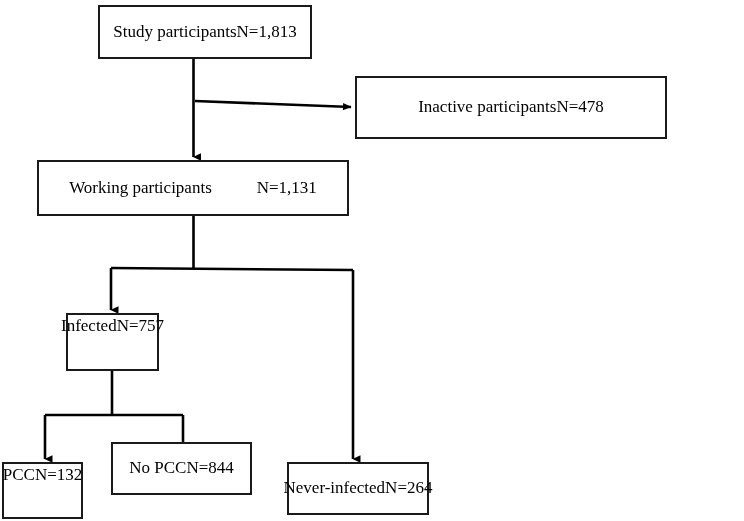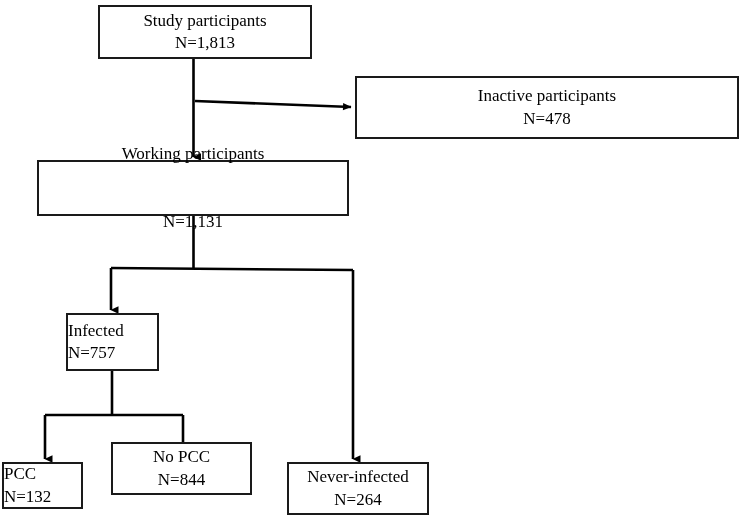--- a/index.html
+++ b/index.html
@@ -22,21 +22,21 @@
     top: 0;
     width: 744px;
     height: 521px;
   }
   .node {
     position: absolute;
     box-sizing: border-box;
     border: 2px solid #1a1a1a;
     background: #ffffff;
     display: flex;
-    flex-direction: column;
+    flex-direction: row;
     align-items: center;
     justify-content: center;
     color: #000000;
     font-size: 17px;
     line-height: 1.30;
     text-align: center;
     white-space: nowrap;
     z-index: 2;
   }
   .node .line1, .node .line2 {
@@ -74,36 +74,36 @@
         <path d="M 45 415 L 45 459" marker-end="url(#arrowdown)"></path>
         <path d="M 183 415 L 183 459" marker-end="url(#arrowdown)"></path>
       </g>
   </svg>
 
   <div class="node" style="left: 98px; top: 5px; width: 214px; height: 54px; border-color: rgb(26, 26, 26);">
     <span class="line1">Study participants</span>
     <span class="line2">N=1,813</span>
   </div>
 
-  <div class="node" style="left: 355px; top: 76px; width: 384px; height: 63px; border-color: rgb(26, 26, 26);">
+  <div class="node" style="left: 355px; top: 76px; width: 312px; height: 63px; border-color: rgb(26, 26, 26);">
     <span class="line1">Inactive participants</span>
     <span class="line2">N=478</span>
   </div>
 
   <div class="node" style="left: 37px; top: 160px; width: 312px; height: 56px; border-color: rgb(26, 26, 26); gap: 45px;">
     <span class="line1">Working participants</span>
     <span class="line2">N=1,131</span>
   </div>
 
   <div class="node align-left" style="left: 66px; top: 313px; width: 93px; height: 58px; border-color: rgb(26, 26, 26);">
     <span class="line1">Infected</span>
     <span class="line2">N=757</span>
   </div>
 
-  <div class="node align-left" style="left: 2px; top: 462px; width: 81px; height: 47px; border-color: rgb(26, 26, 26);">
+  <div class="node align-left" style="left: 2px; top: 462px; width: 81px; height: 57px; border-color: rgb(26, 26, 26);">
     <span class="line1">PCC</span>
     <span class="line2">N=132</span>
   </div>
 
   <div class="node" style="left: 111px; top: 442px; width: 141px; height: 53px; border-color: rgb(26, 26, 26);">
     <span class="line1">No PCC</span>
     <span class="line2">N=844</span>
   </div>
 
   <div class="node" style="left: 287px; top: 462px; width: 142px; height: 53px; border-color: rgb(26, 26, 26);">

